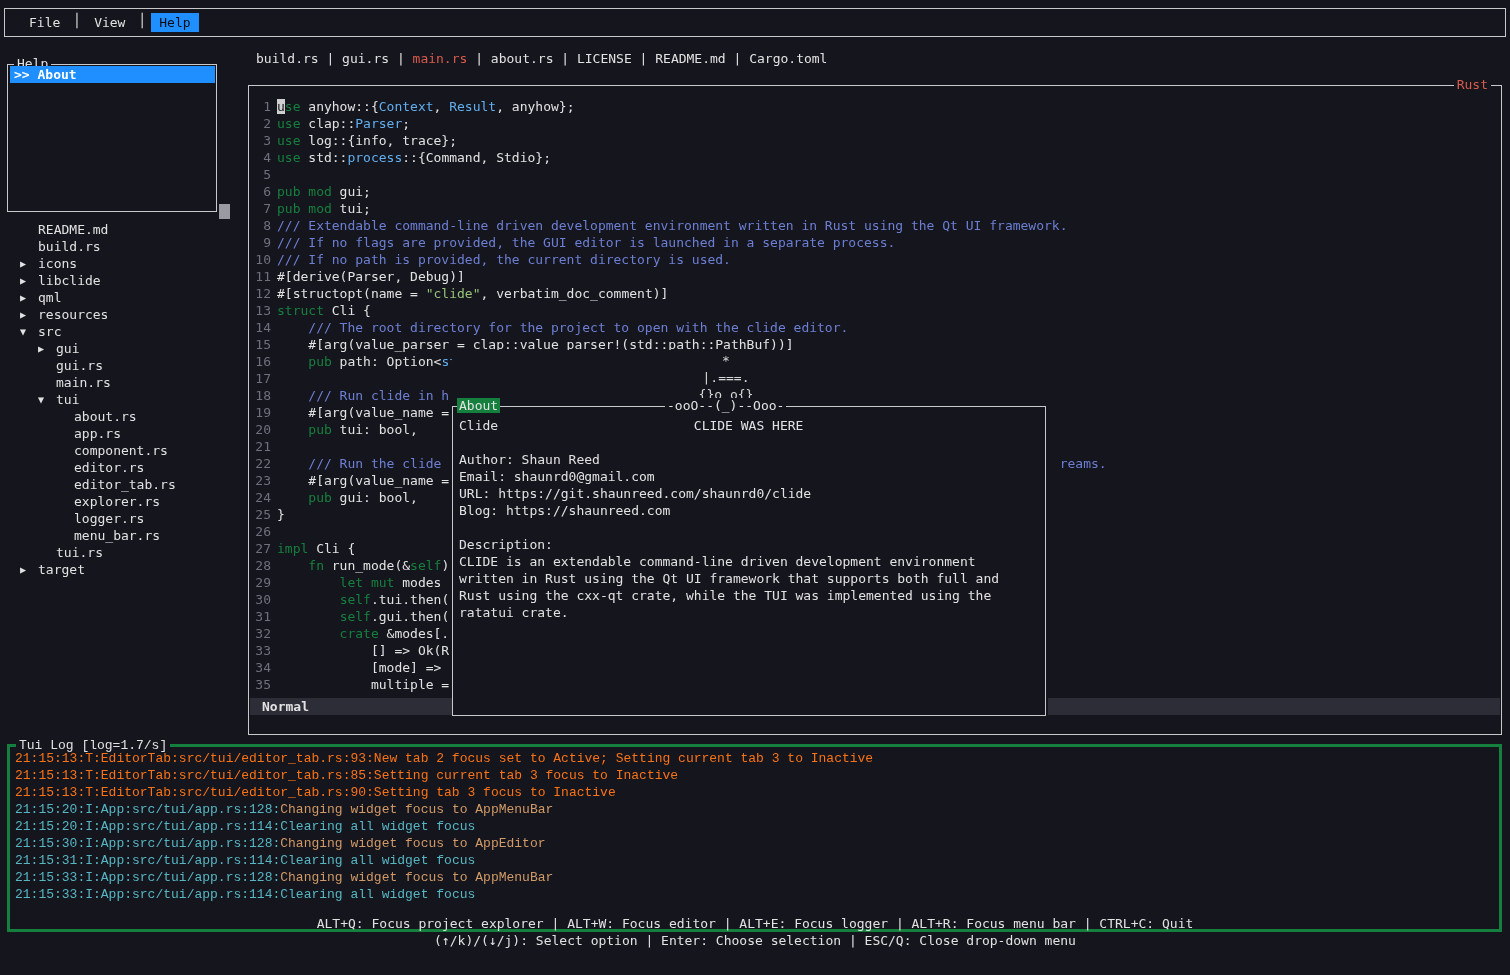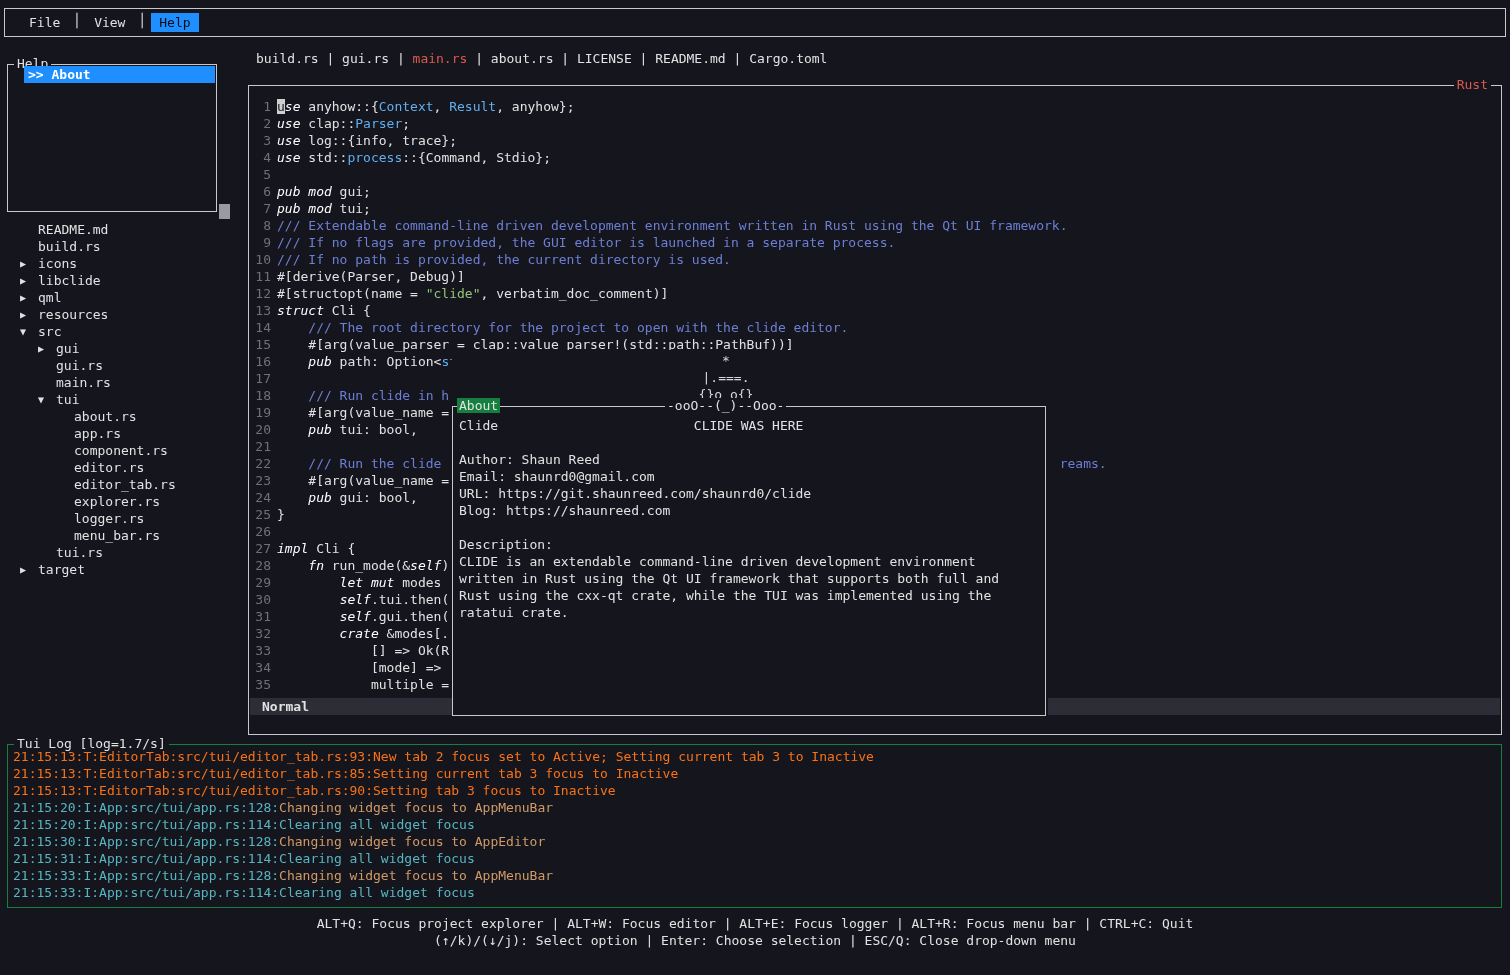--- a/index.html
+++ b/index.html
@@ -15,21 +15,21 @@
   
   .menubar { left:4px; top:8px; width:1502px; height:29px; border:1px solid #c9c9cc;
              display:flex; align-items:center; padding-left:16px; }
   .menu-item { padding:2px 8px; white-space:pre; }
   .menu-item.active { background:#1f8fff; color:#0b0b14; }
   .menu-sep { padding:0 5px; color:#e2e2e2; }
 
   
   .help-box { left:7px; top:64px; width:210px; height:148px; border:1px solid #c9c9cc; }
   .panel-title { position:absolute; top:-9px; left:6px; background:#15151e; padding:0 3px; white-space:pre; }
-  .help-item { position:absolute; left:16px; right:1px; top:1px; height:17px; line-height:17px;
+  .help-item { position:absolute; left:2px; right:1px; top:1px; height:17px; line-height:17px;
                background:#1f8fff; color:#ffffff; font-weight:bold; padding-left:4px; white-space:pre; }
   .scroll-thumb { left:219px; top:204px; width:11px; height:15px; background:#9a9aa2; }
 
   
   .file-tree { left:8px; top:220px; width:236px; }
   .tree-row { height:17px; line-height:17px; white-space:pre; }
   .tree-arrow { display:inline-block; width:18px; font-size:10px; vertical-align:middle; color:#e2e2e2; }
   .tree-label { vertical-align:middle; }
 
   
@@ -38,41 +38,41 @@
   .tab.active { color:#d95b4b; }
   .tab-sep { color:#e2e2e2; }
 
   
   .editor-box { left:248px; top:66px; width:1254px; height:650px; border:1px solid #c9c9cc;margin-top:19px; }
   .editor-lang { position:absolute; top:-9px; right:10px; background:#15151e; padding:0 3px; color:#d95b4b; }
   .editor-lines { position:absolute; left:0; top:0; right:0; bottom:0; }
   .code-line { position:absolute; left:0; right:0; height:17px; line-height:17px; }
   .line-num { position:absolute; left:2px; width:20px; text-align:right; color:#70707c; }
   .code-text { position:absolute; left:28px; white-space:pre; }
-  .tok-kw { color:#ffffff;font-style:italic; }
+  .tok-kw { color:#15803d; }
   .tok-ty { color:#61afef; }
   .tok-str { color:#98c379; }
   .tok-doc { color:#6d7fd3; }
   .tok-pl { color:#e2e2e2; }
   .tok-cur { background:#cfcfcf; color:#15151e; }
   .mode-strip { position:absolute; left:1px; right:1px; top:612px; height:17px; line-height:17px;
                 background:#2d2d38; padding-left:12px; font-weight:bold; white-space:pre; }
 
   
   .about-popup { left:452px; top:350px; width:596px; height:368px; background:#15151e; }
   .popup-art { position:absolute; top:2px; left:0; width:548px; text-align:center; color:#d8d8d8; }
   .art-line { height:17px; line-height:17px; white-space:pre; }
   .popup-box { position:absolute; left:0; top:56px; width:594px; height:310px; border:1px solid #c9c9cc; }
   .popup-title { position:absolute; top:-9px; left:4px; background:#15803d; padding:0 2px; white-space:pre; }
   .popup-border-art { position:absolute; top:-9px; left:212px; background:#15151e; padding:0 2px; white-space:pre; }
   .popup-content { position:absolute; left:6px; top:10px; right:2px; }
   .popup-line { height:17px; line-height:17px; white-space:pre; }
 
   
-  .log-box { left:7px; top:744px; width:1495px; height:164px; border:1px solid #15803d; }
+  .log-box { left:7px; top:744px; width:1495px; height:188px; border:3px solid #15803d;font-family:Liberation Mono, monospace; }
   .log-lines { position:absolute; left:5px; top:3px; right:3px; }
   .log-line { height:17px; line-height:17px; white-space:pre; }
   .lvl-trace { color:#f97316; }
   .lvl-info { color:#56b6c2; }
   .msg-action { color:#d19a66; }
 
   
   .hotkeys { left:0; top:915px; width:1510px; text-align:center; }
   .hotkey-line { height:17px; line-height:17px; white-space:pre; }
 </style>

